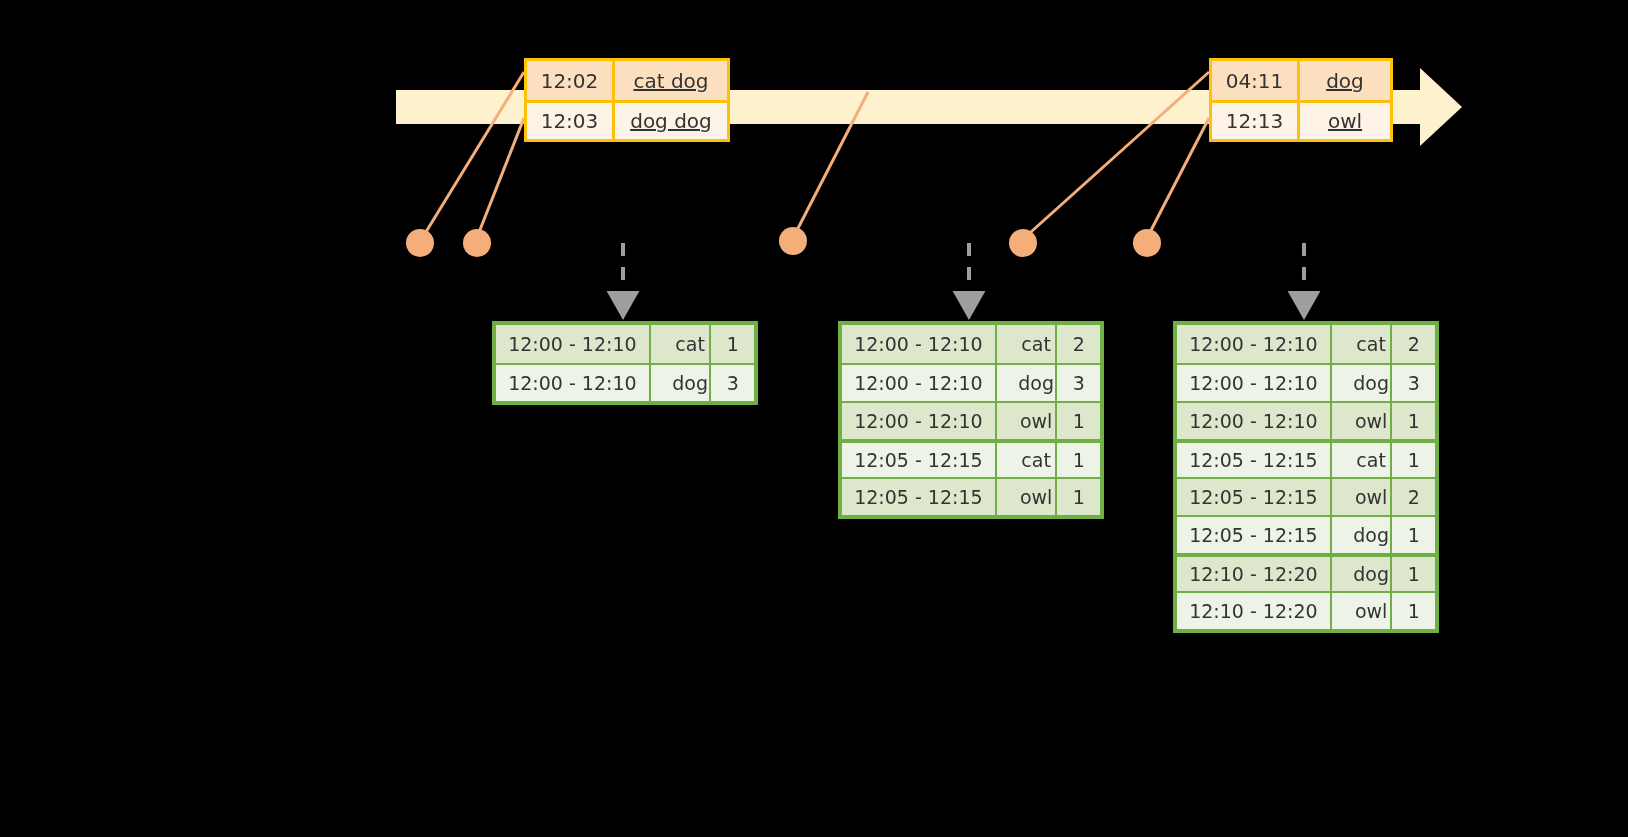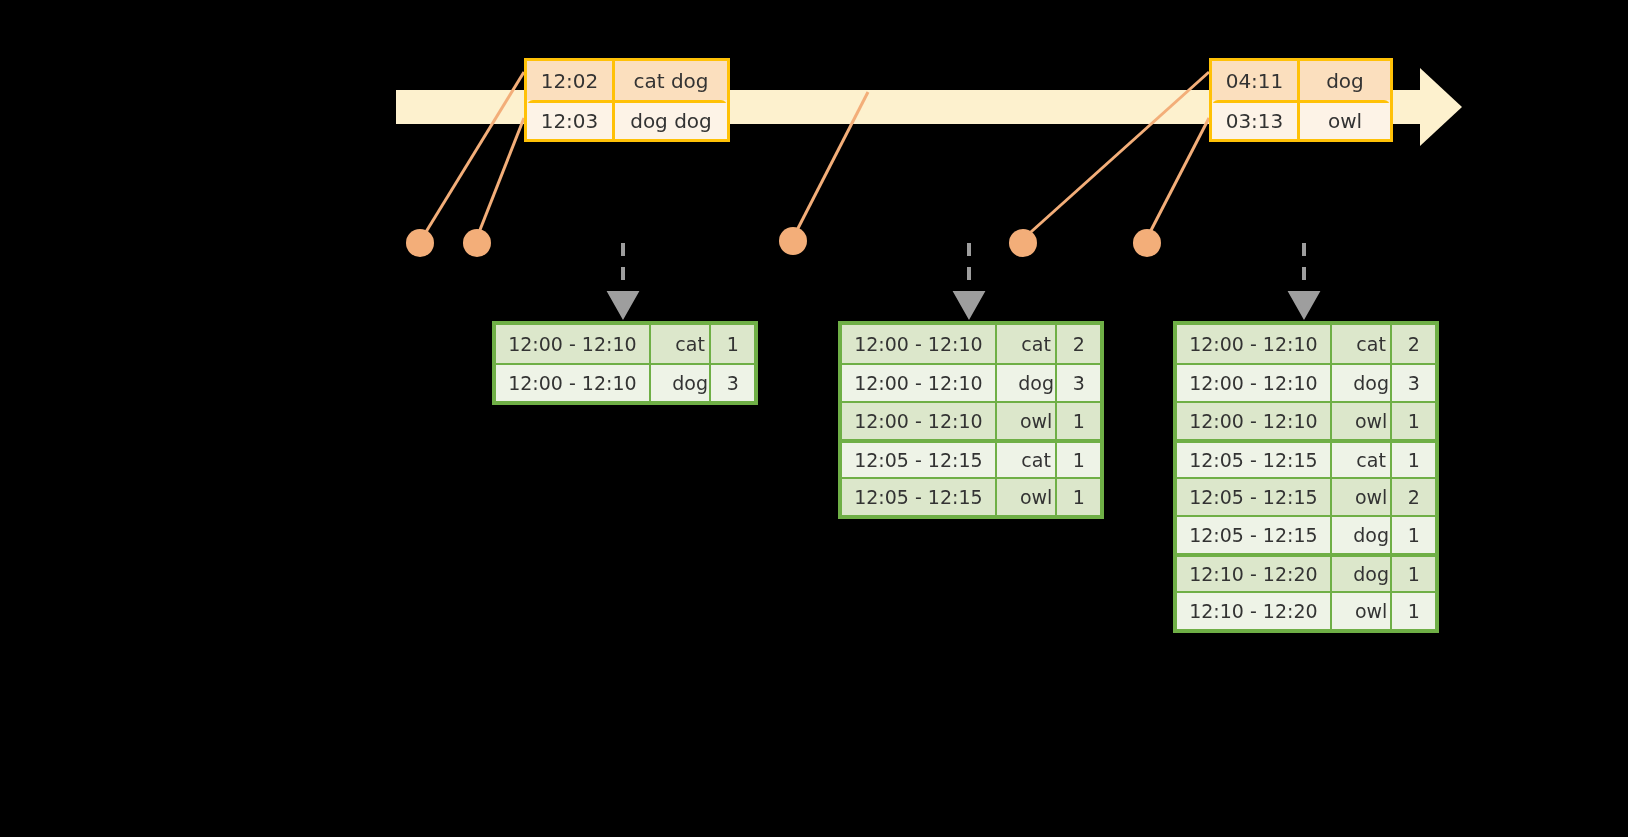--- a/index.html
+++ b/index.html
@@ -35,35 +35,34 @@
     box-sizing: border-box;
     background: #FDEFD8;
   }
   .evt-row {
     display: flex;
     height: 39px;
     box-sizing: border-box;
   }
   .evt-row + .evt-row {
     border-top: 3px solid #FFC107;
-    border-radius: 6px;
   }
   .evt-row.shade .evt-cell { background: #FBDFBE; }
   .evt-row.light .evt-cell { background: #FDF3E7; }
   .evt-cell {
     display: flex;
     align-items: center;
     justify-content: center;
     font-size: 20px;
     color: #333333;
     box-sizing: border-box;
     white-space: nowrap;
   }
   .evt-cell.time { width: 88px; border-right: 3px solid #FFC107; text-align: center; }
-  .evt-cell.val  { flex: 1; }
+  .evt-cell.val  { flex: 1; text-decoration: underline; }
 
   
   .gtable {
     position: absolute;
     border: 4px solid #6FAF46;
     box-sizing: border-box;
     background: #eab308;
   }
   .grow {
     display: flex;
@@ -146,21 +145,21 @@
     </div>
   </div>
 
 
   <div class="evt-box" style="left:1209px; top:58px; width:184px;">
     <div class="evt-row shade">
       <div class="evt-cell time">04:11</div>
       <div class="evt-cell val">dog</div>
     </div>
     <div class="evt-row light">
-      <div class="evt-cell time">03:13</div>
+      <div class="evt-cell time">12:13</div>
       <div class="evt-cell val">owl</div>
     </div>
   </div>
 
   <div class="gtable" id="tbl1" style="left:492px; top:321px; width:266px;">
       <div class="grow dark">
         <div class="gcell win">12:00 - 12:10</div>
         <div class="gcell key">cat</div>
         <div class="gcell cnt">1</div>
       </div>

